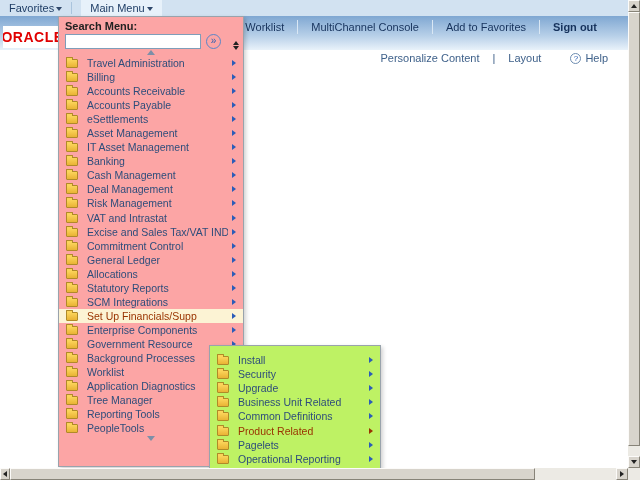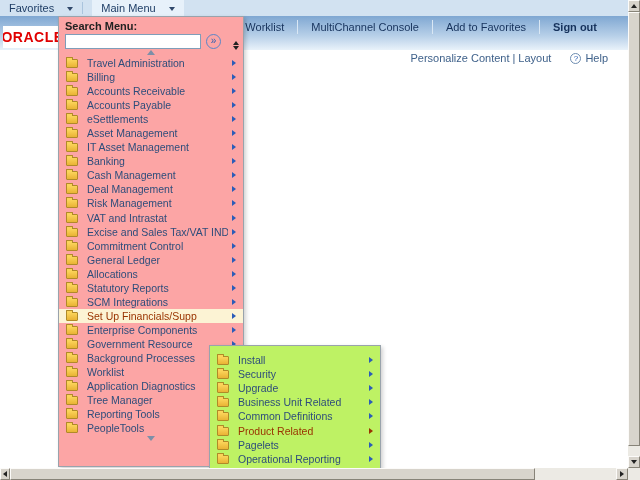--- a/index.html
+++ b/index.html
@@ -4,37 +4,37 @@
 <style>
   * { margin:0; padding:0; box-sizing:border-box; }
   html,body { width:640px; height:480px; overflow:hidden; font-family:"Liberation Sans", sans-serif; }
   .screen { position:relative; width:640px; height:480px; background:#fff; }
 
   
   .page { position:absolute; top:0; left:0; width:628px; height:468px; background:#fff; overflow:hidden; }
 
   
   .tabbar { position:absolute; top:0; left:0; right:0; height:16px; background:#d2e2f1; display:flex; align-items:stretch; }
-  .tab { display:flex; align-items:center; gap:13px; padding:0 9px; font-size:11px; color:#1f3e66; cursor:default; }
+  .tab { display:flex; align-items:center; gap:2px; padding:0 9px; font-size:11px; color:#1f3e66; cursor:default; }
   .tab.active { background:#e7f1fa; margin-left:9px; }
   .caret { width:0; height:0; border-left:3px solid transparent; border-right:3px solid transparent; border-top:4px solid #30486b; margin-top:1px; }
   .tabsep { width:1px; background:#aac4dd; margin:2px 0; }
 
   
   .navbar { position:absolute; top:16px; left:0; right:0; height:34px; background:linear-gradient(#7fa7d2, #b9d1e9 60%, #e9f2fa); }
   .navlinks { display:flex; justify-content:flex-end; padding:4px 18px 0 0; }
   .navlink { font-size:11px; color:#16325c; padding:1px 13px; border-left:1px solid #d9e7f4; white-space:nowrap; }
   .navlink:first-child { border-left:none; }
   .navlink:last-child { font-weight:bold; }
 
   
   .logo { position:absolute; top:26px; left:3px; width:59px; height:22px; background:#fff; color:#e00000; font-weight:bold; font-size:14px; letter-spacing:.5px; display:flex; align-items:center; justify-content:center; overflow:hidden; z-index:1; }
 
   
-  .pagehead { position:absolute; top:52px; right:20px; display:flex; align-items:flex-start; gap:3px; font-size:11px; color:#3f618a; }
+  .pagehead { position:absolute; top:52px; right:20px; display:flex; align-items:flex-start; gap:13px; font-size:11px; color:#3f618a; }
   .helpwrap { display:flex; align-items:center; gap:4px; margin-left:16px; color:#3f618a; }
   .qicon { width:11px; height:11px; border-radius:50%; border:1px solid #6d8cb0; color:#2a5db0; font-size:8px; line-height:9px; display:flex; align-items:center; justify-content:center; }
 
   
   .menu-panel { position:absolute; top:16px; left:58px; width:186px; height:451px; background:#fca5a5; border:1px solid #99a3ac; box-shadow:2px 2px 4px rgba(0,0,0,.18); z-index:5; }
   .search-label { font-size:11px; font-weight:bold; color:#222; margin:3px 0 1px 6px; height:12px; }
   .search-row { display:flex; align-items:center; height:16px; margin-left:6px; }
   .search-input { width:136px; height:15px; border:1px solid #7f9db9; font-size:11px; padding:0 2px; font-family:"Liberation Sans", sans-serif; }
   .gobtn { width:15px; height:15px; border:1px solid #5b85c8; border-radius:50%; color:#2a5db0; font-size:10px; line-height:12px; display:flex; align-items:center; justify-content:center; margin-left:5px; cursor:default; }
   .scrollup-row, .scrolldn-row { height:6px; display:flex; align-items:center; justify-content:center; }

